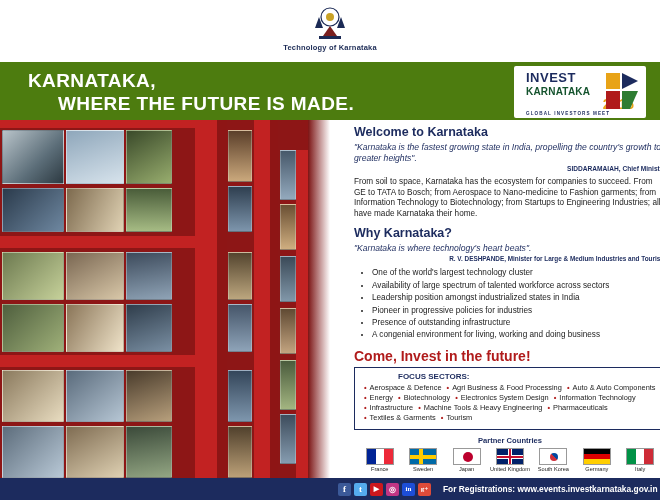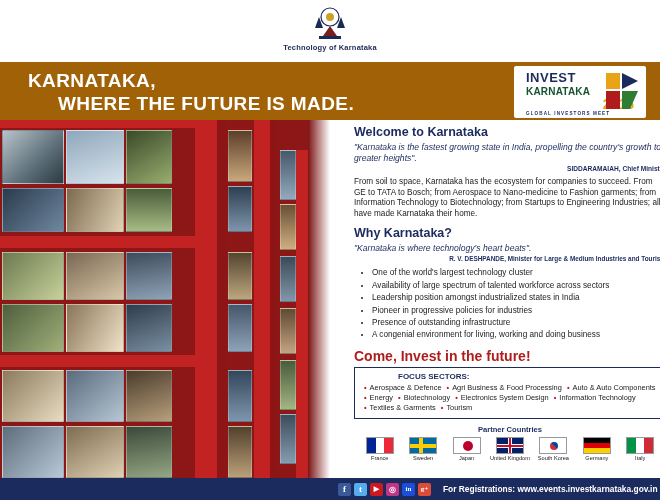--- a/index.html
+++ b/index.html
@@ -25,21 +25,21 @@
   .emblem { width: 34px; height: 38px; position: relative; }
   .emblem svg { display: block; }
   .gov-text {
     font-size: 7.5px; font-weight: bold; color: #1b2a55; letter-spacing: .2px;
     margin-top: 1px;
   }
 
   
   .band {
     position: absolute; left: 0; top: 62px; width: 660px; height: 58px;
-    background: #a16207; z-index: 4;
+    background: #4d7c0f; z-index: 4;
   }
   .band-title {
     position: absolute; left: 28px; top: 7px;
     color: #ffffff; font-weight: bold; font-size: 19px; line-height: 23px;
     letter-spacing: .4px;
   }
   .band-title .l2 { display: block; margin-left: 30px; }
 
   
   .logo {
@@ -242,20 +242,25 @@
         <span class="dot">•</span><span>Agri Business &amp; Food Processing</span>
         <span class="dot">•</span><span>Auto &amp; Auto Components</span>
       </div>
       <div class="focus-line">
         <span class="dot">•</span><span>Energy</span>
         <span class="dot">•</span><span>Biotechnology</span>
         <span class="dot">•</span><span>Electronics System Design</span>
         <span class="dot">•</span><span>Information Technology</span>
       </div>
       <div class="focus-line">
+        <span class="dot">•</span><span>Infrastructure</span>
+        <span class="dot">•</span><span>Machine Tools &amp; Heavy Engineering</span>
+        <span class="dot">•</span><span>Pharmaceuticals</span>
+      </div>
+      <div class="focus-line">
         <span class="dot">•</span><span>Textiles &amp; Garments</span>
         <span class="dot">•</span><span>Tourism</span>
       </div>
     </div>
 
     <div class="partners-title">Partner Countries</div>
     <div class="flags">
 
       <div class="flagcell">
         <div class="flag" style="background:linear-gradient(90deg,#002395 0 33.3%,#ffffff 33.3% 66.6%,#ed2939 66.6%);"></div>

